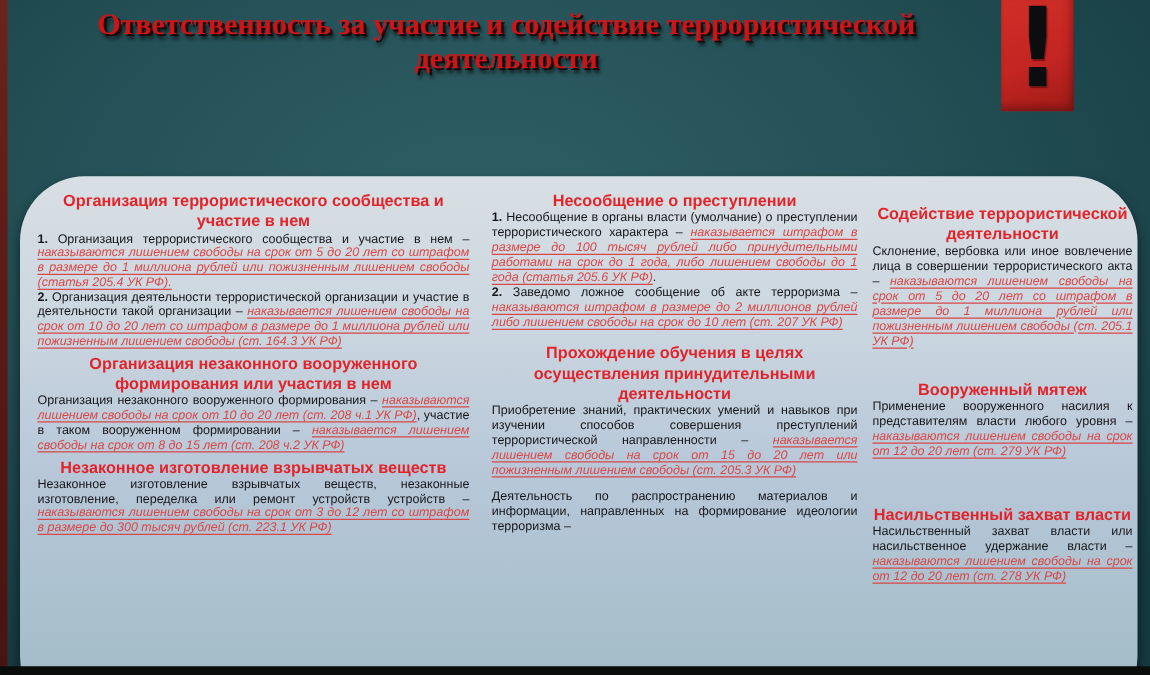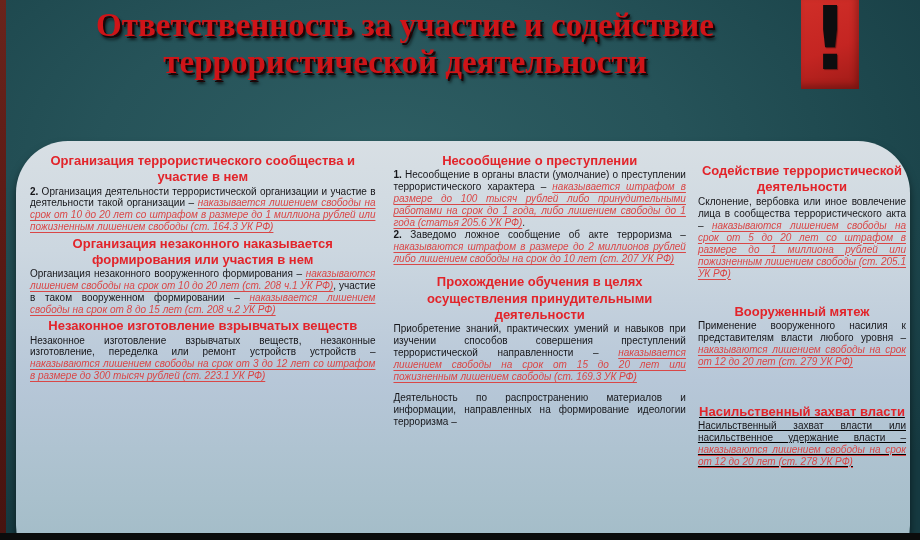--- a/index.html
+++ b/index.html
@@ -24,21 +24,21 @@
     background:linear-gradient(180deg,#6a241c 0%, var(--left-strip) 40%, #471410 100%);
   }
   .bottom-bar{
     position:absolute;left:0;bottom:0;width:100%;height:7px;z-index:6;
     background:#0b0c0c;
   }
   .title{
     position:absolute;left:40px;top:7px;width:730px;z-index:3;
     text-align:center;
     font-family:"Liberation Serif",serif;font-weight:bold;
-    font-size:33px;line-height:1.13;
+    font-size:24px;line-height:1.13;
     color:var(--title-red);
     text-shadow:2px 2px 0 #1c0608, 3px 4px 3px rgba(0,0,0,.65);
   }
   .alert-box{
     position:absolute;left:801px;top:0;width:58px;height:89px;z-index:4;
     background:linear-gradient(160deg,#d02e28 0%, var(--alert-box-red) 55%, #9e1b17 100%);
     display:flex;align-items:center;justify-content:center;
     box-shadow:inset -3px -4px 6px rgba(0,0,0,.25);
   }
   .excl{
@@ -76,67 +76,68 @@
   .seg-bold{font-weight:bold;}
   .seg-penalty{
     color:var(--penalty-red);
     font-style:italic;
     text-decoration:underline;
     text-underline-offset:2px;
   }
   .col-left .section + .section{margin-top:3px;}
   .col-middle .section + .section{margin-top:9px;}
   .col-right .section:nth-child(2){margin-top:24px;}
-  .col-right .section:nth-child(3){margin-top:36px;text-decoration:underline;}
+  .col-right .section:nth-child(3){margin-top:36px;}
 </style>
 </head>
 <body>
 
 <div class="stage">
   <div class="left-strip"></div>
 
   <div class="title">Ответственность за участие и содействие террористической деятельности</div>
 
   <div class="alert-box">
     <span class="excl">!</span>
   </div>
 
   <div class="panel">
     <div class="col col-left">
         <div class="section">
           <h3>Организация террористического сообщества и участие в нем</h3>
+          <p><span class="seg-bold">1.</span><span> Организация террористического сообщества и участие в нем – </span><span class="seg-penalty">наказываются лишением свободы на срок от 5 до 20 лет со штрафом в размере до 1 миллиона рублей или пожизненным лишением свободы (статья 205.4 УК РФ).</span></p>
           <p><span class="seg-bold">2.</span><span> Организация деятельности террористической организации и участие в деятельности такой организации – </span><span class="seg-penalty">наказывается лишением свободы на срок от 10 до 20 лет со штрафом в размере до 1 миллиона рублей или пожизненным лишением свободы (ст. 164.3 УК РФ)</span></p>
         </div>
         <div class="section">
-          <h3>Организация незаконного наказывается формирования или участия в нем</h3>
+          <h3>Организация незаконного вооруженного формирования или участия в нем</h3>
           <p><span>Организация незаконного вооруженного формирования – </span><span class="seg-penalty">наказываются лишением свободы на срок от 10 до 20 лет (ст. 208 ч.1 УК РФ)</span><span>, участие в таком вооруженном формировании – </span><span class="seg-penalty">наказывается лишением свободы на срок от 8 до 15 лет (ст. 208 ч.2 УК РФ)</span></p>
         </div>
         <div class="section">
           <h3>Незаконное изготовление взрывчатых веществ</h3>
           <p><span>Незаконное изготовление взрывчатых веществ, незаконные изготовление, переделка или ремонт устройств устройств – </span><span class="seg-penalty">наказываются лишением свободы на срок от 3 до 12 лет со штрафом в размере до 300 тысяч рублей (ст. 223.1 УК РФ)</span></p>
         </div>
       </div>
     <div class="col col-middle">
         <div class="section">
           <h3>Несообщение о преступлении</h3>
           <p><span class="seg-bold">1.</span><span> Несообщение в органы власти (умолчание) о преступлении террористического характера – </span><span class="seg-penalty">наказывается штрафом в размере до 100 тысяч рублей либо принудительными работами на срок до 1 года, либо лишением свободы до 1 года (статья 205.6 УК РФ)</span><span>.</span></p>
           <p><span class="seg-bold">2.</span><span> Заведомо ложное сообщение об акте терроризма – </span><span class="seg-penalty">наказываются штрафом в размере до 2 миллионов рублей либо лишением свободы на срок до 10 лет (ст. 207 УК РФ)</span></p>
         </div>
         <div class="section">
           <h3>Прохождение обучения в целях осуществления принудительными деятельности</h3>
-          <p><span>Приобретение знаний, практических умений и навыков при изучении  способов совершения преступлений террористической направленности – </span><span class="seg-penalty">наказывается лишением свободы на срок от 15 до 20 лет или пожизненным лишением свободы (ст. 169.3 УК РФ)</span></p>
+          <p><span>Приобретение знаний, практических умений и навыков при изучении  способов совершения преступлений террористической направленности – </span><span class="seg-penalty">наказывается лишением свободы на срок от 15 до 20 лет или пожизненным лишением свободы (ст. 205.3 УК РФ)</span></p>
         </div>
         <div class="section">
           <p><span>Деятельность по распространению материалов и информации, направленных на формирование идеологии терроризма – </span></p>
         </div>
       </div>
     <div class="col col-right">
         <div class="section">
           <h3>Содействие террористической деятельности</h3>
-          <p><span>Склонение, вербовка или иное вовлечение лица в сообщества террористического акта – </span><span class="seg-penalty">наказываются лишением свободы на срок от 5 до 20 лет со штрафом в размере до 1 миллиона рублей или пожизненным лишением свободы (ст. 205.1 УК РФ)</span></p>
+          <p><span>Склонение, вербовка или иное вовлечение лица в совершении террористического акта – </span><span class="seg-penalty">наказываются лишением свободы на срок от 5 до 20 лет со штрафом в размере до 1 миллиона рублей или пожизненным лишением свободы (ст. 205.1 УК РФ)</span></p>
         </div>
         <div class="section">
           <h3>Вооруженный мятеж</h3>
           <p><span>Применение вооруженного насилия к представителям власти любого уровня – </span><span class="seg-penalty">наказываются лишением свободы на срок от 12 до 20 лет (ст. 279 УК РФ)</span></p>
         </div>
         <div class="section">
           <h3>Насильственный захват власти</h3>
           <p><span>Насильственный захват власти или насильственное удержание власти – </span><span class="seg-penalty">наказываются лишением свободы на срок от 12 до 20 лет (ст. 278 УК РФ)</span></p>
         </div>
       </div>

